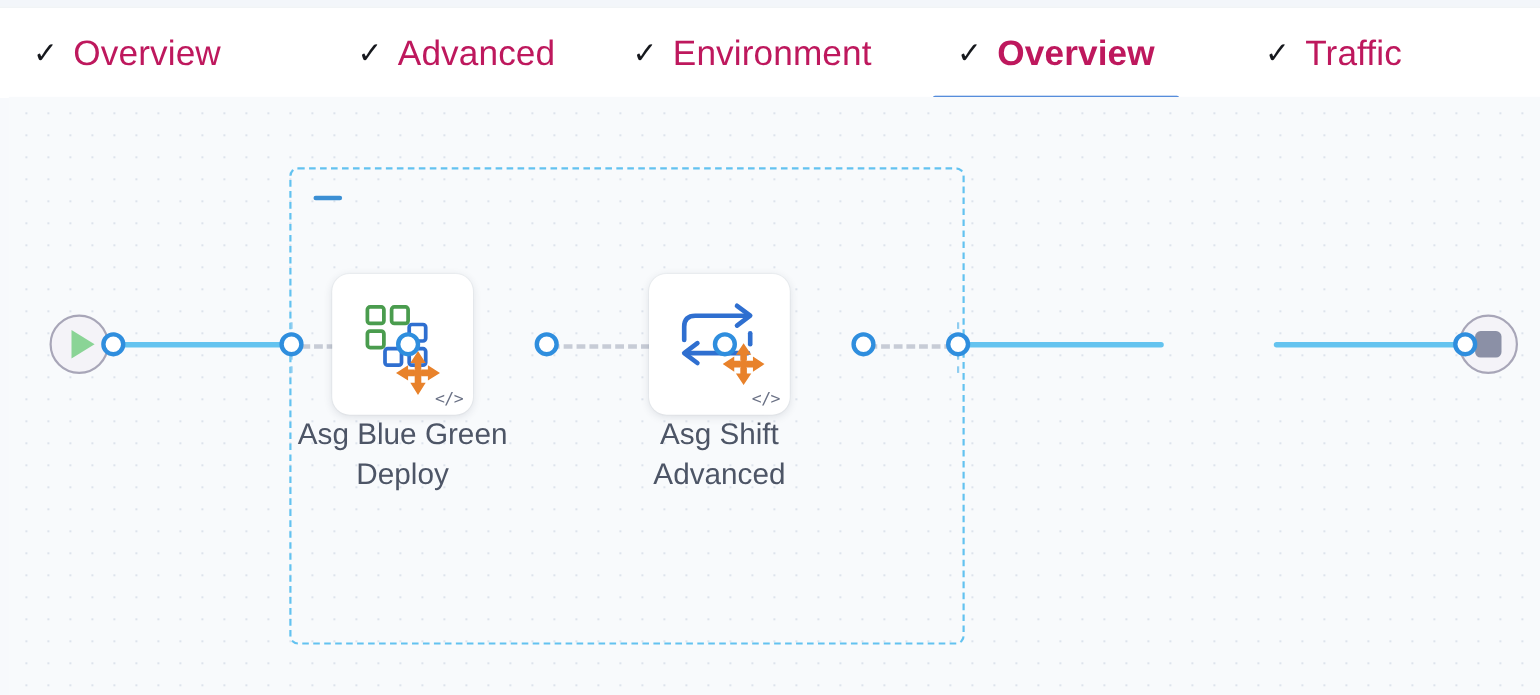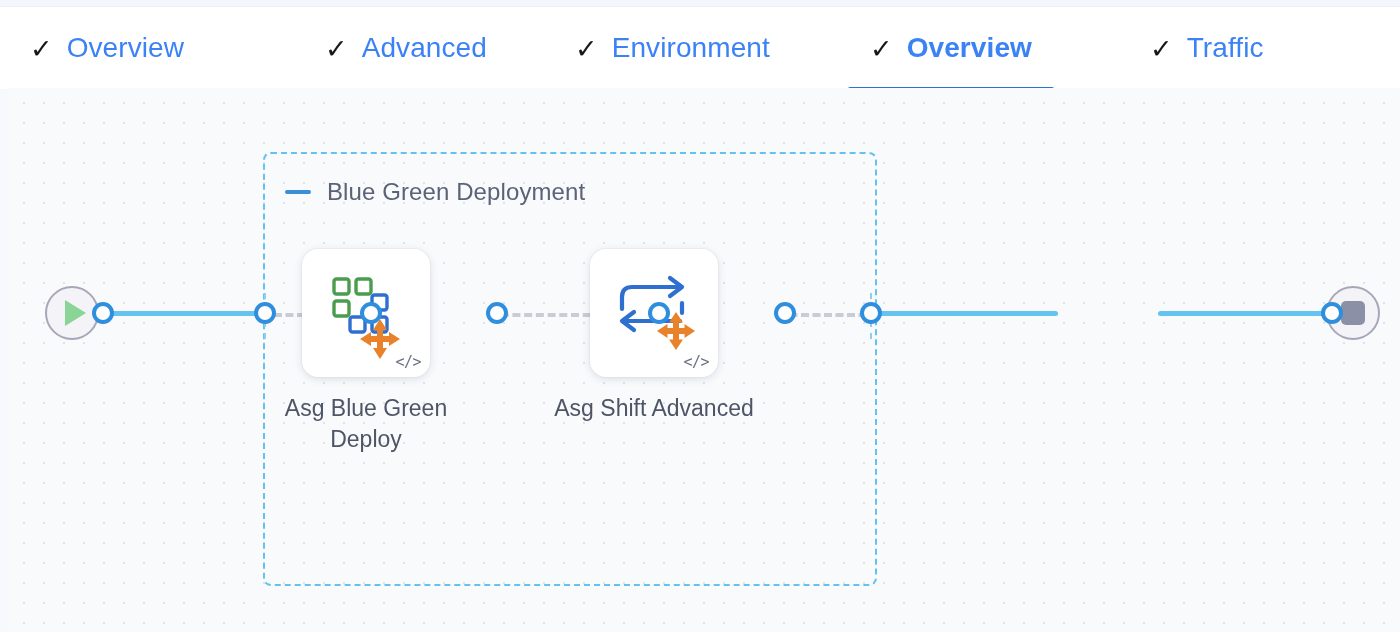--- a/index.html
+++ b/index.html
@@ -19,21 +19,21 @@
   }
   .tab{
     display:flex;align-items:center;gap:14px;
     height:82px;padding:0 0 0 0;
     position:relative;cursor:pointer;user-select:none;
   }
   .tab .tick{
     font-size:27px;line-height:1;color:#16181d;font-weight:700;
     font-family:"DejaVu Sans",sans-serif;
   }
-  .tab .tlabel{font-size:28px;color:#3b82f6;letter-spacing:.1px;}
+  .tab .tlabel{font-size:32px;color:#be185d;letter-spacing:.1px;}
   .tab.active .tlabel{font-weight:700;}
   .tab .underline{
     position:absolute;left:0;right:0;bottom:-2px;height:4px;border-radius:2px;background:transparent;
   }
   .tab.active .underline{background:#2d72d2;}
 
   
   .canvas{
     position:absolute;left:8px;top:88px;width:1392px;height:544px;
     background-color:#f8fafc;
@@ -85,21 +85,21 @@
   .card{
     position:relative;width:128px;height:128px;margin:0 auto;
     background:#ffffff;border-radius:16px;
     box-shadow:0 2px 8px rgba(40,50,70,.13),0 0 0 1px rgba(40,50,70,.03);
   }
   .card .code{
     position:absolute;right:9px;bottom:6px;font-size:15px;color:#6a7185;
     font-family:"DejaVu Sans Mono","Liberation Mono",monospace;letter-spacing:-.5px;
   }
   .step .caption{
-    margin-top:16px;text-align:center;font-size:23px;color:#4d5566;line-height:1.35;
+    text-align:center;font-size:27px;color:#4d5566;line-height:1.35;
   }
   .icon-wrap{position:absolute;inset:0;display:flex;align-items:center;justify-content:center;}
 
   
   .addstep{position:absolute;width:200px;}
   .addbox{
     width:126px;height:126px;margin:0 auto;border:3px dashed #8b90a6;border-radius:16px;
     display:flex;align-items:center;justify-content:center;background:transparent;cursor:pointer;
   }
   .plus{position:relative;width:34px;height:34px;}
@@ -147,21 +147,20 @@
       <span class="underline"></span>
     </div>
 
   </div>
 
   <div class="canvas">
 
     <div class="group-box"></div>
     <div class="group-header">
       <span class="collapse-icon"></span>
-      <span class="group-title">Blue Green Deployment</span>
     </div>
 
     <div class="line solid" style="left:95px;top:223px;width:170px;"></div>
 
     <div class="line dashed" style="left:266px;top:225px;width:100px;"></div>
 
     <div class="line dashed" style="left:481px;top:225px;width:172px;"></div>
 
     <div class="line dashed" style="left:770px;top:225px;width:100px;"></div>
 

